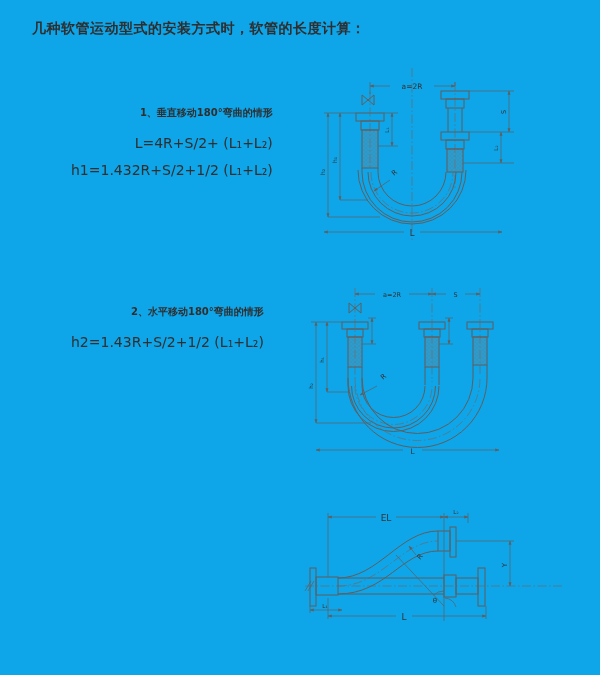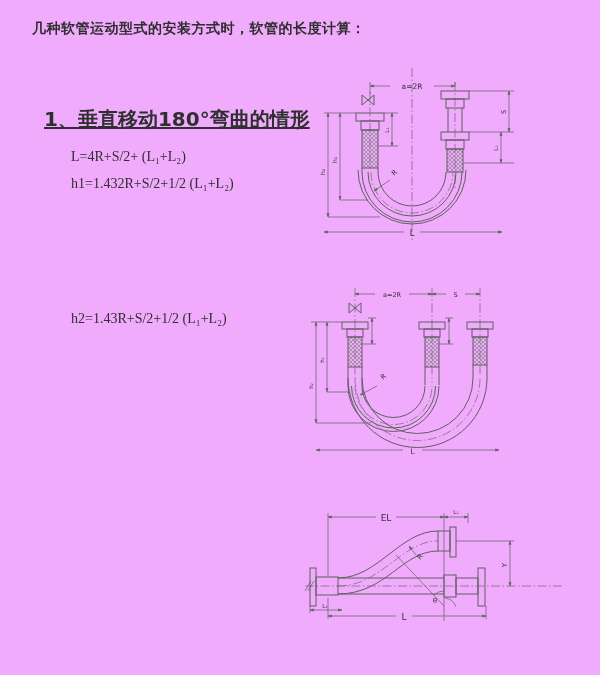--- a/index.html
+++ b/index.html
@@ -1,21 +1,21 @@
 <!DOCTYPE html>
 <html><head>
 <meta charset="utf-8">
 <style>
   html,body{margin:0;padding:0;background:#e8e8e8;}
-  .page{position:relative;width:600px;height:675px;background:#f0abfc;overflow:hidden;
-        font-family:"DejaVu Sans",sans-serif;color:#2f2f2f;}
+  .page{position:relative;width:600px;height:675px;background:#0ea5e9;overflow:hidden;
+        font-family:"DejaVu Sans",sans-serif;color:#2f2f2f;text-align:right;}
   .title{position:absolute;left:32px;top:20px;font-size:14px;font-weight:700;letter-spacing:.5px;}
   .sec{position:absolute;left:44px;}
-  .sec .h{font-size:20px;font-weight:700;margin:0 0 10px 0;text-decoration:underline;}
-  .sec .f{font-size:14px;font-weight:400;margin-left:27px;line-height:27px;white-space:nowrap;font-family:Liberation Serif, serif;}
+  .sec .h{font-size:10px;font-weight:700;margin:0 0 10px 0;}
+  .sec .f{font-size:14px;font-weight:400;margin-left:27px;line-height:27px;white-space:nowrap;}
   #sec1{top:106px}
   #sec2{top:305px}
   #sec3{top:520px}
   svg.d{position:absolute;}
   .d1{left:310px;top:60px;}
   .d2{left:303px;top:282px;}
   .d3{left:298px;top:503px;}
   svg .ln{stroke:#5f5f5f;fill:none;stroke-width:1;}
   svg .dim{stroke:#5f5f5f;fill:none;stroke-width:.7;}
   svg .cl{stroke:#6b6b6b;fill:none;stroke-width:.7;stroke-dasharray:9 2.5 1.5 2.5;}
@@ -29,20 +29,21 @@
 
   <div class="title">几种软管运动型式的安装方式时，软管的长度计算：</div>
 
   <div class="sec" id="sec1">
     <div class="h">1、垂直移动180°弯曲的情形</div>
     <div class="f">L=4R+S/2+ (L₁+L₂)</div>
     <div class="f">h1=1.432R+S/2+1/2 (L₁+L₂)</div>
   </div>
 
   <div class="sec" id="sec2">
+    <div class="h">2、水平移动180°弯曲的情形</div>
     <div class="f">h2=1.43R+S/2+1/2 (L₁+L₂)</div>
   </div>
 
 
   <svg class="d d1" width="210" height="198" viewBox="0 0 210 198">
     <defs>
       <pattern id="br" width="4" height="4" patternUnits="userSpaceOnUse">
         <path d="M0,4 L4,0 M0,0 L4,4" stroke="#7a7a7a" stroke-width="0.6" fill="none"></path>
       </pattern>
       <marker id="ah" viewBox="0 0 10 10" refX="9" refY="5" markerWidth="6" markerHeight="6" orient="auto-start-reverse">

